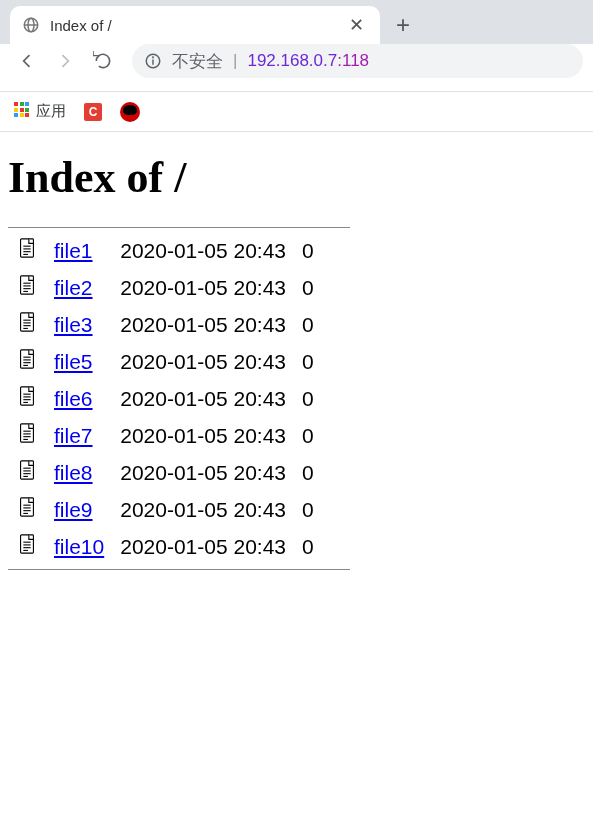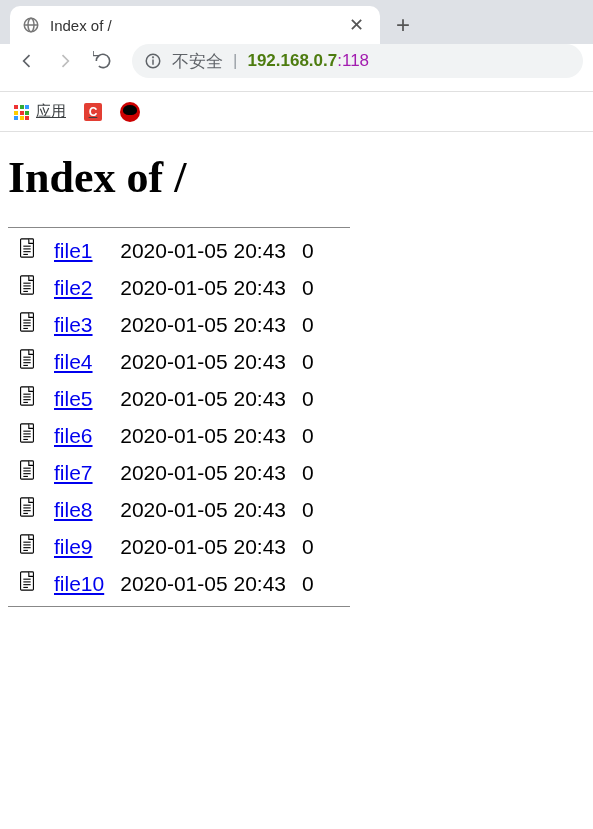--- a/index.html
+++ b/index.html
@@ -63,36 +63,36 @@
     margin-left: 8px;
     font-size: 17px;
     color:#202124;
     gap:10px;
   }
   .addr-bar .info-icon {
     width:18px;height:18px;flex-shrink:0;
   }
   .addr-bar .insecure { color:#5f6368; }
   .addr-bar .sep { color:#9aa0a6; }
-  .addr-bar .host { color:#4d7c0f;font-weight:bold; }
+  .addr-bar .host { color:#6d28d9; }
   .addr-bar .port { color:#a21caf; }
   .bookmarks {
     background:#fff;
     height: 40px;
     display:flex;
     align-items:center;
     padding: 0 14px;
     gap: 18px;
     font-size: 15px;
     color:#3c4043;
     border-bottom: 1px solid #e0e0e0;
     white-space: nowrap;
     overflow: hidden;
   }
-  .bm-item { display:flex; align-items:flex-end; gap:6px;text-decoration:underline; }
+  .bm-item { display:flex; align-items:flex-start; gap:6px; }
   .apps-icon {
     width:16px;height:16px;display:grid;grid-template-columns:repeat(3,1fr);grid-template-rows:repeat(3,1fr);gap:1px;
   }
   .apps-icon span{width:4px;height:4px;}
   .csdn-icon{width:18px;height:18px;background:#e33e33;color:#fff;font-size:12px;font-weight:bold;display:flex;align-items:center;justify-content:center;border-radius:2px;}
   .redhat-icon{width:20px;height:20px;border-radius:50%;background:#c00;position:relative;overflow:hidden;}
   .redhat-icon::after{content:"";position:absolute;left:3px;top:3px;width:14px;height:10px;background:#000;border-radius:50% 50% 40% 40%;}
 
   
   .page {
@@ -254,34 +254,20 @@
         </tr>
         <tr>
           <td><svg class="file-icon" viewBox="0 0 24 24" fill="none" stroke="#000" stroke-width="1.2">
               <rect x="5" y="2" width="14" height="20" rx="1" fill="#fff"></rect>
               <polyline points="14 2 14 7 19 7" fill="#fff"></polyline>
               <line x1="8" y1="10" x2="16" y2="10"></line>
               <line x1="8" y1="13" x2="16" y2="13"></line>
               <line x1="8" y1="16" x2="16" y2="16"></line>
               <line x1="8" y1="19" x2="13" y2="19"></line>
             </svg></td>
-          <td><a href="#" class="flink">file4</a></td>
-          <td>2020-01-05 20:43</td>
-          <td class="size">0</td>
-          <td></td>
-        </tr>
-        <tr>
-          <td><svg class="file-icon" viewBox="0 0 24 24" fill="none" stroke="#000" stroke-width="1.2">
-              <rect x="5" y="2" width="14" height="20" rx="1" fill="#fff"></rect>
-              <polyline points="14 2 14 7 19 7" fill="#fff"></polyline>
-              <line x1="8" y1="10" x2="16" y2="10"></line>
-              <line x1="8" y1="13" x2="16" y2="13"></line>
-              <line x1="8" y1="16" x2="16" y2="16"></line>
-              <line x1="8" y1="19" x2="13" y2="19"></line>
-            </svg></td>
           <td><a href="#" class="flink">file5</a></td>
           <td>2020-01-05 20:43</td>
           <td class="size">0</td>
           <td></td>
         </tr>
         <tr>
           <td><svg class="file-icon" viewBox="0 0 24 24" fill="none" stroke="#000" stroke-width="1.2">
               <rect x="5" y="2" width="14" height="20" rx="1" fill="#fff"></rect>
               <polyline points="14 2 14 7 19 7" fill="#fff"></polyline>
               <line x1="8" y1="10" x2="16" y2="10"></line>

